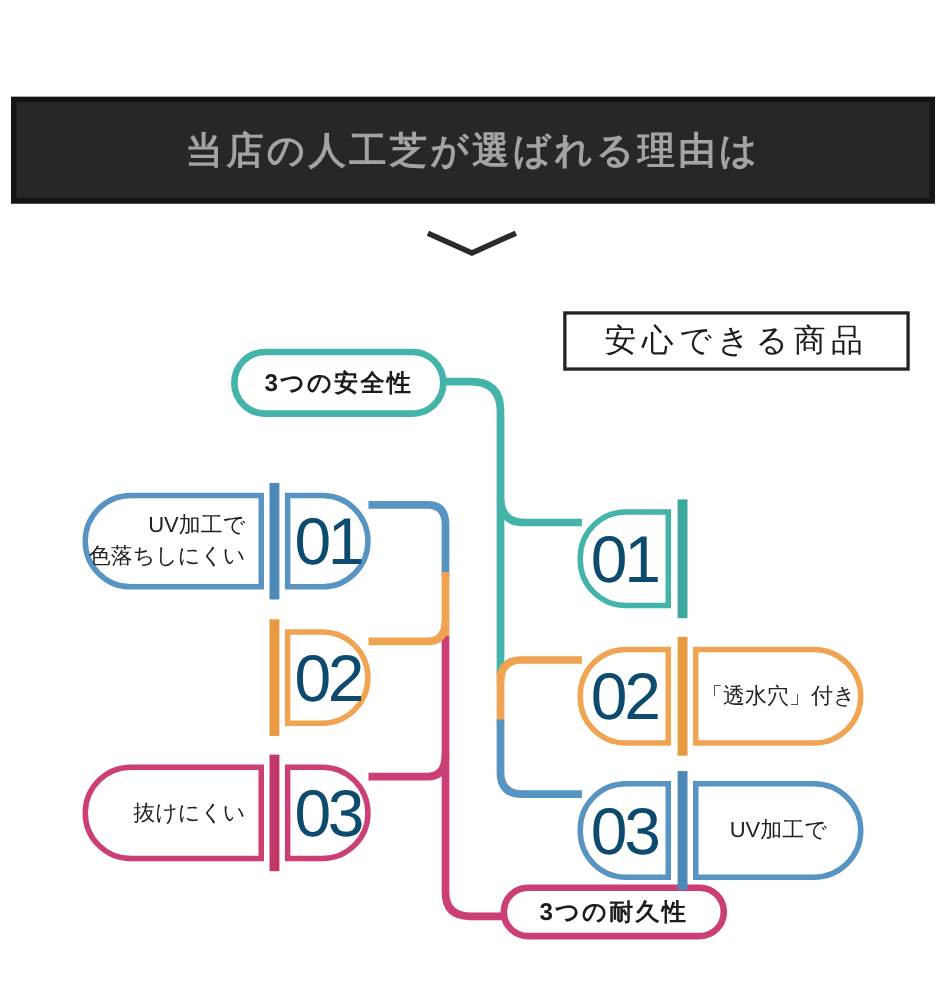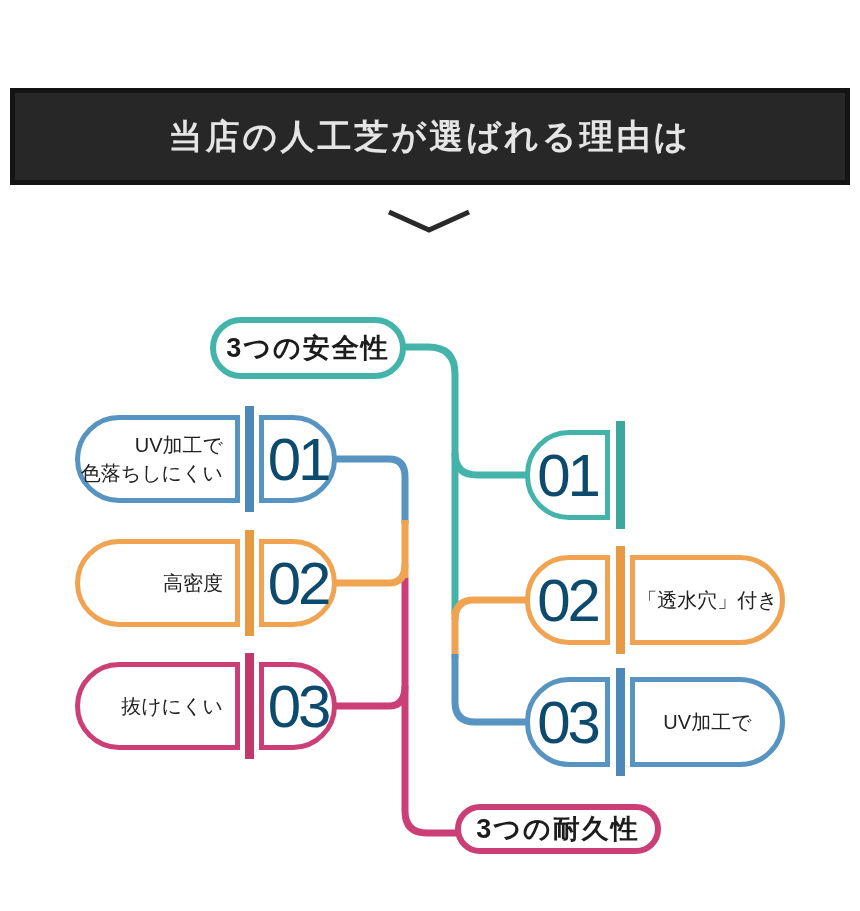--- a/index.html
+++ b/index.html
@@ -7,21 +7,21 @@
     position:relative;width:860px;height:911px;background:#ffffff;overflow:hidden;
     font-family:"Liberation Sans","DejaVu Sans",sans-serif;color:#1e1e1e;
   }
   
   .banner{
     position:absolute;left:10px;top:88px;width:840px;height:97px;
     background:#272727;border:5px solid #141414;box-sizing:border-box;
     display:flex;align-items:center;justify-content:center;
   }
   .banner .title{
-    color:#e5e5e5;font-size:34px;font-weight:bold;letter-spacing:3px;
+    color:#a3a3a3;font-size:34px;font-weight:bold;letter-spacing:3px;
   }
   
   .lines{position:absolute;left:0;top:0;z-index:1;}
   .lines path{fill:none;stroke-width:7px;stroke-linecap:butt;}
   .lines .chev{fill:none;stroke:#2a2a2a;stroke-width:5px;}
   .st-teal{stroke:#44b3aa;}
   .st-blue{stroke:#5794c2;}
   .st-orange{stroke:#f0a351;}
   .st-pink{stroke:#cc3f76;}
   
@@ -29,25 +29,25 @@
     position:absolute;left:512px;top:283px;width:315px;height:54px;z-index:2;
     background:#ffffff;border:3px solid #232323;box-sizing:border-box;
     display:flex;align-items:center;justify-content:center;
   }
   .heading-box span{font-size:29px;letter-spacing:5px;font-weight:500;color:#1d1d1d;}
   
   .group-pill{
     position:absolute;z-index:2;background:#ffffff;box-sizing:border-box;
     border-radius:34px;display:flex;align-items:center;justify-content:center;
   }
-  .group-pill span{font-size:27px;font-weight:600;letter-spacing:2px;color:#1c1c1c;}
+  .group-pill span{font-size:22px;font-weight:600;letter-spacing:2px;color:#1c1c1c;}
   .gp-safety{left:210px;top:317px;width:196px;height:62px;border:6px solid #44b3aa;}
   .gp-durability{left:455px;top:804px;width:206px;height:50px;border:6px solid #cc3f76;}
   
-  .row{position:absolute;z-index:2;}
+  .row{position:absolute;z-index:2;margin-top:33px;}
   .row-left{left:75px;width:262px;height:88px;}
   .row-right{left:525px;width:260px;height:90px;}
   .pill-text,.pill-num{
     position:absolute;top:0;height:100%;background:#ffffff;box-sizing:border-box;
     display:flex;align-items:center;
   }
   .pill-bar{position:absolute;top:-9px;width:9px;}
   
   .row-left .pill-text{left:0;width:165px;border-radius:44px 0 0 44px;justify-content:flex-end;padding-right:12px;}
   .row-left .pill-bar{left:170px;height:106px;}
@@ -86,20 +86,23 @@
     <path class="st-teal" d="M455,453 Q455,475 477,475 H529"></path>
     <path class="st-orange" d="M529,600 H474 Q455,600 455,620"></path>
 
     <path class="st-blue" d="M335,459 H389 Q405,459 405,477 V524"></path>
     <path class="st-orange" d="M405,520 V578"></path>
     <path class="st-pink" d="M405,578 V811 Q405,833 427,833 H459"></path>
     <path class="st-orange" d="M335,583 H389 Q405,583 405,564"></path>
     <path class="st-pink" d="M335,706 H389 Q405,706 405,686"></path>
   </svg>
 
+  <div class="heading-box">
+    <span>安心できる商品</span>
+  </div>
 
   <div class="group-pill gp-safety">
     <span>3つの安全性</span>
   </div>
   <div class="group-pill gp-durability">
     <span>3つの耐久性</span>
   </div>
 
   <div class="row row-left" style="top:415px">
     <div class="pill-text c-blue">
@@ -108,26 +111,20 @@
         <span class="ln">色落ちしにくい</span>
       </span>
     </div>
     <div class="pill-bar b-blue"></div>
     <div class="pill-num c-blue">
       <span class="num">01</span>
     </div>
   </div>
 
   <div class="row row-left" style="top:539px">
-    <div class="pill-text c-orange">
-      <span class="txt">
-        <span class="ln">高密度</span>
-        <span class="ln"></span>
-      </span>
-    </div>
     <div class="pill-bar b-orange"></div>
     <div class="pill-num c-orange">
       <span class="num">02</span>
     </div>
   </div>
 
   <div class="row row-left" style="top:662px">
     <div class="pill-text c-pink">
       <span class="txt">
         <span class="ln">抜けにくい</span>

